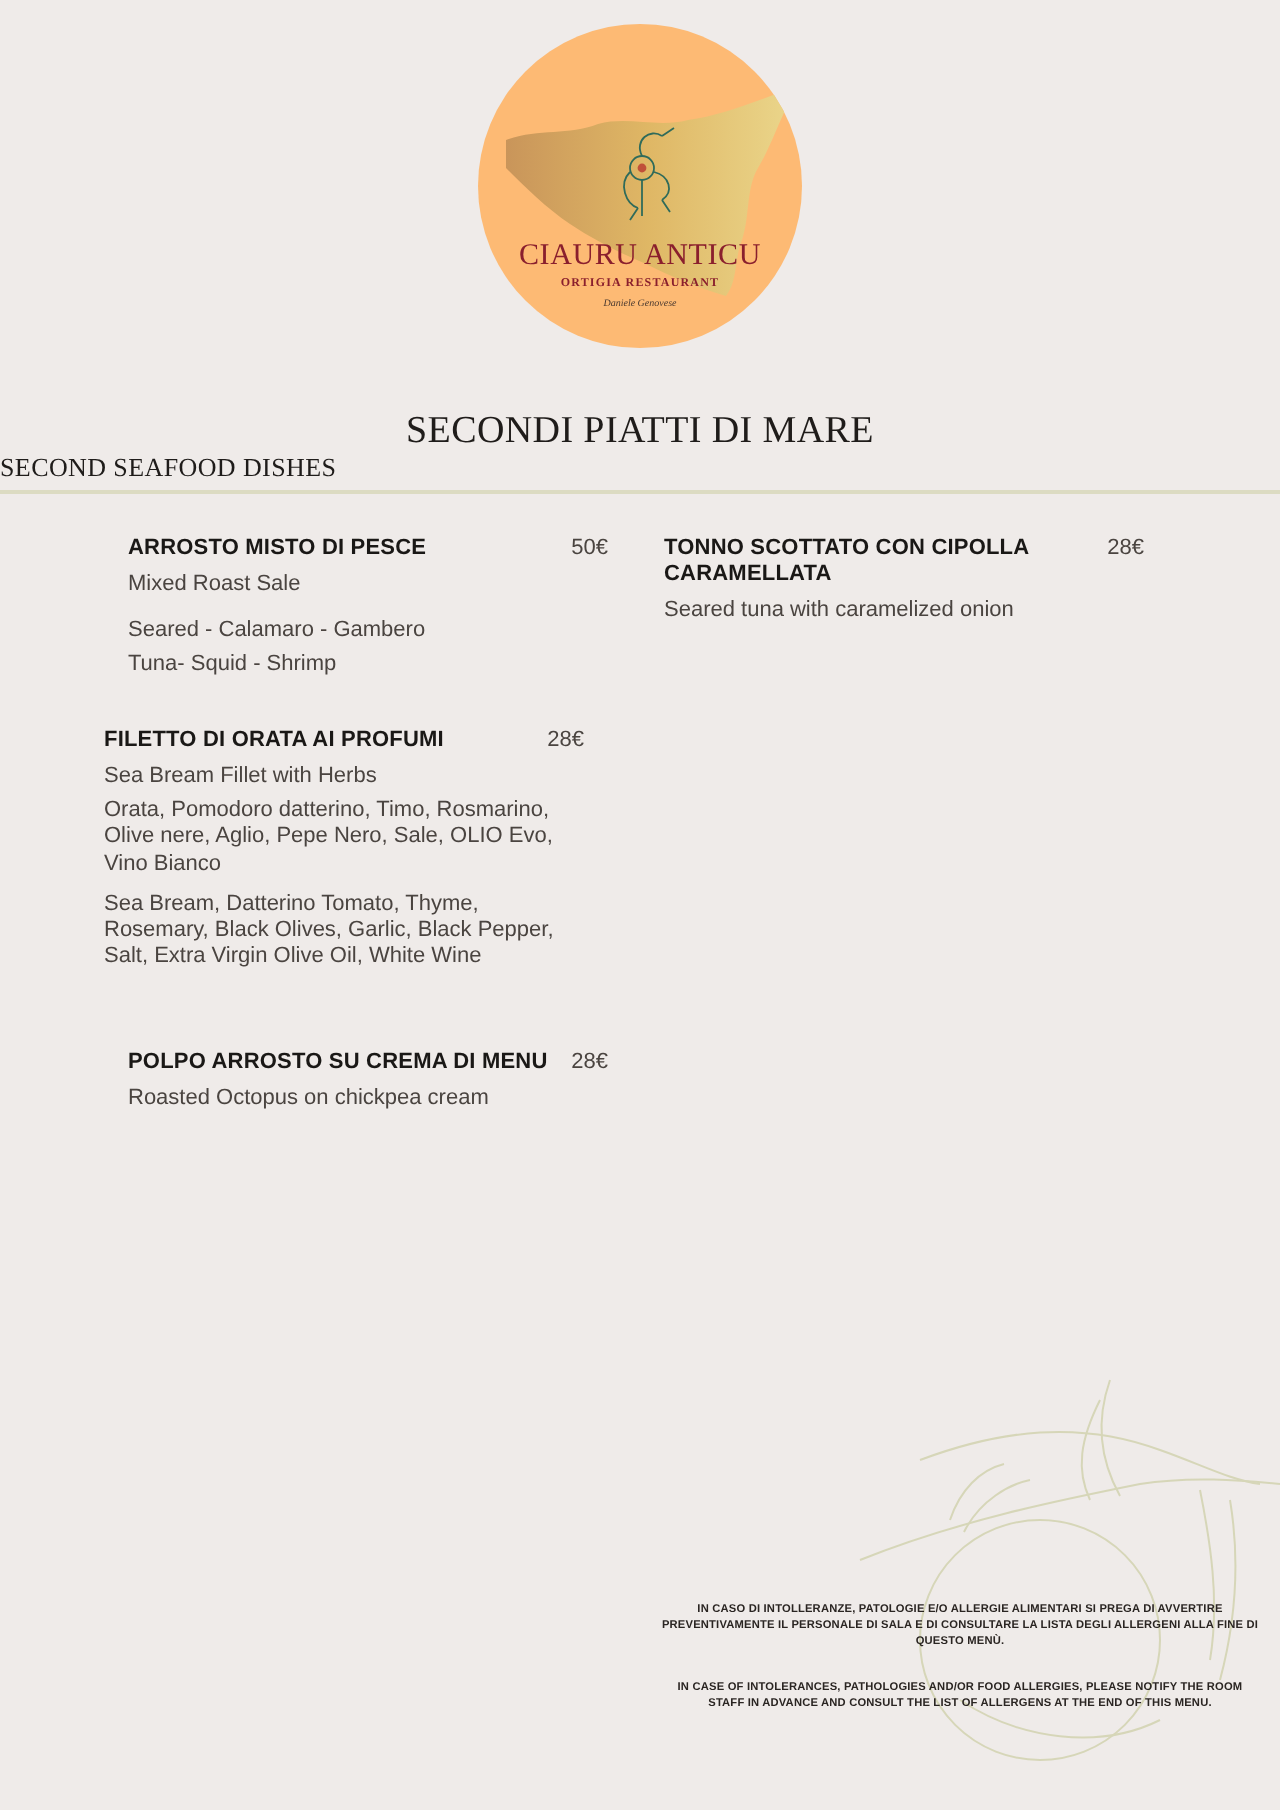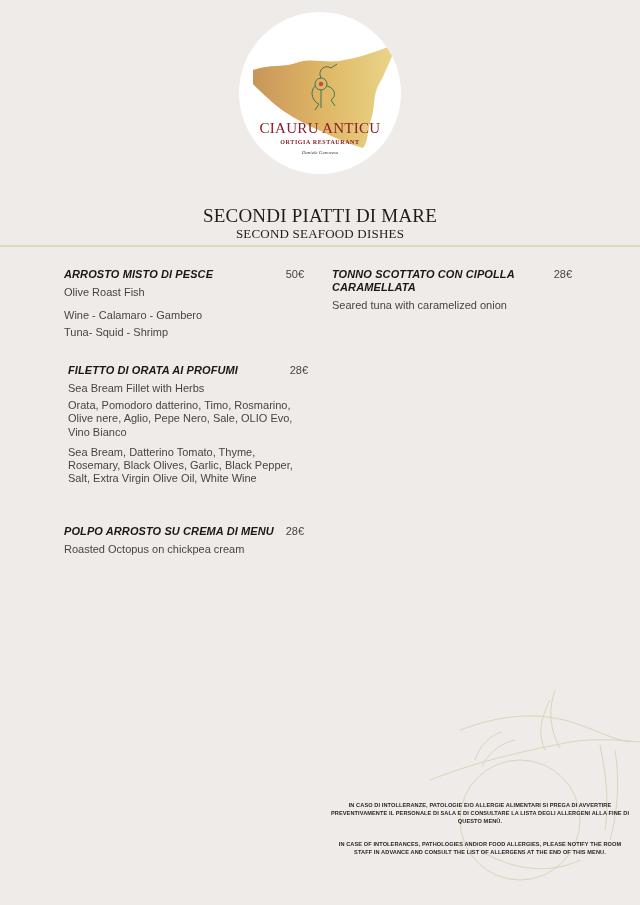--- a/index.html
+++ b/index.html
@@ -3,21 +3,21 @@
 <meta charset="utf-8">
 <style>
   html, body { margin:0; padding:0; }
   body {
     width:640px; height:905px; position:relative; overflow:hidden;
     background:#efebe9;
     font-family:"DejaVu Sans", sans-serif; color:#2a2522;
   }
   .logo {
     position:absolute; left:239px; top:12px; width:162px; height:162px;
-    border-radius:50%; background:#ffffff; overflow:hidden;
+    border-radius:50%; background:#fdba74; overflow:hidden;
   }
   .logo svg { position:absolute; left:0; top:0; }
   .logo-name {
     position:absolute; left:0; width:162px; top:108px; text-align:center;
     font-family:"Liberation Serif", serif; font-size:15px; color:#8a1f2d;
     letter-spacing:0.3px;
   }
   .logo-sub {
     position:absolute; left:0; width:162px; top:127px; text-align:center;
     font-family:"Liberation Serif", serif; font-size:6px; color:#8a1f2d;
@@ -25,31 +25,31 @@
   }
   .logo-sign {
     position:absolute; left:0; width:162px; top:138px; text-align:center;
     font-family:"Liberation Serif", serif; font-size:5px; font-style:italic; color:#4b3a30;
   }
   .title {
     position:absolute; left:0; width:640px; top:205px; text-align:center;
     font-family:"Liberation Serif", serif; font-size:19px; color:#1f1c1a; letter-spacing:0.2px;
   }
   .subtitle {
-    position:absolute; left:0; width:640px; top:226px; text-align:center;
+    position:absolute; left:0; width:640px; top:226px; 
     font-family:"Liberation Serif", serif; font-size:13px; color:#1f1c1a; letter-spacing:0.2px;
   }
   .divider {
     position:absolute; left:0; top:245px; width:640px; height:2px; background:#dcdbc2;
   }
   .dish { position:absolute; width:240px; }
   .dish-head { display:flex; justify-content:space-between; align-items:flex-start; }
   .dish-name {
     font-family:"Liberation Sans", sans-serif; font-weight:bold; font-size:11px;
-    line-height:13px; color:#1a1816; letter-spacing:0.1px; max-width:200px;font-style:italic;
+    line-height:13px; color:#1a1816; letter-spacing:0.1px; max-width:200px;
   }
   .dish-price {
     font-family:"Liberation Sans", sans-serif; font-size:11px; line-height:13px; color:#4a4440;
     white-space:nowrap; margin-left:6px;
   }
   .dish-en {
     font-family:"Liberation Sans", sans-serif; font-size:11px; line-height:13px;
     color:#4a4440; margin-top:5px;
   }
   .dish-ing {
@@ -94,26 +94,26 @@
 
 <div class="title">SECONDI PIATTI DI MARE</div>
 <div class="subtitle">SECOND SEAFOOD DISHES</div>
 <div class="divider"></div>
 
 <div class="dish" style="left:64px; top:268px;">
   <div class="dish-head">
     <span class="dish-name">ARROSTO MISTO DI PESCE</span>
     <span class="dish-price">50€</span>
   </div>
-  <div class="dish-en">Olive Roast Fish</div>
-  <div class="dish-ing">Wine - Calamaro - Gambero</div>
+  <div class="dish-en">Mixed Roast Sale</div>
+  <div class="dish-ing">Seared - Calamaro - Gambero</div>
   <div class="dish-ing2" style="margin-top:4px;">Tuna- Squid - Shrimp</div>
 </div>
 
-<div class="dish" style="left:68px; top:364px;">
+<div class="dish" style="left:52px; top:364px;">
   <div class="dish-head">
     <span class="dish-name">FILETTO DI ORATA AI PROFUMI</span>
     <span class="dish-price">28€</span>
   </div>
   <div class="dish-en">Sea Bream Fillet with Herbs</div>
   <div class="dish-ing" style="margin-top:4px;">Orata, Pomodoro datterino, Timo, Rosmarino, Olive nere, Aglio, Pepe Nero, Sale, OLIO Evo, Vino Bianco</div>
   <div class="dish-ing2">Sea Bream, Datterino Tomato, Thyme, Rosemary, Black Olives, Garlic, Black Pepper, Salt, Extra Virgin Olive Oil, White Wine</div>
 </div>
 
 <div class="dish" style="left:64px; top:525px;">

